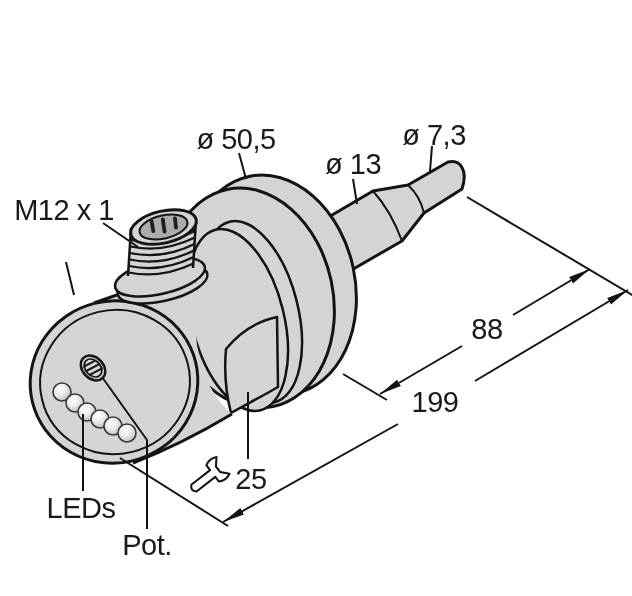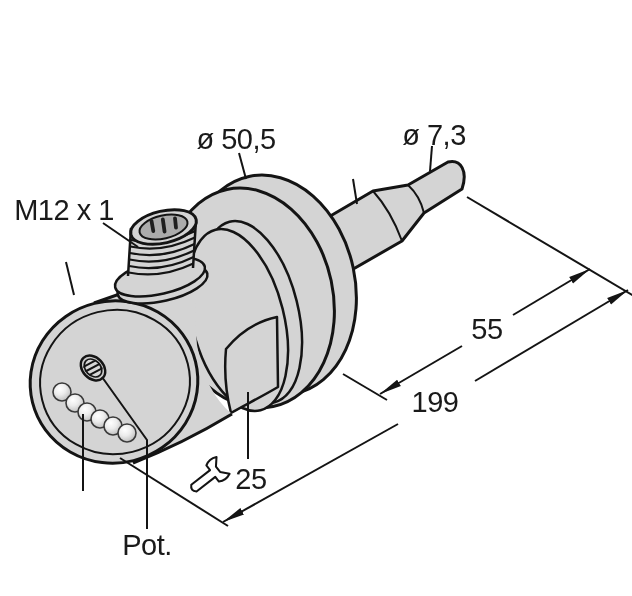--- a/index.html
+++ b/index.html
@@ -131,20 +131,22 @@
       <path d="M 223,522 L 398,424" marker-start="url(#arrStart)"></path>
       <path d="M 475,381 L 628,290" marker-end="url(#arrEnd)"></path>
     </g>
 
     <g transform="translate(212,474) rotate(-38) scale(0.85)">
       <path d="M -27,-5 L 1,-5 L 1,-12 Q 8,-16.5 16.5,-12.5 L 9,-4 L 9,4 L 16.5,12.5 Q 8,16.5 1,12 L 1,5 L -27,5 Q -32.5,0 -27,-5 Z" fill="#ffffff" stroke="#141414" stroke-width="2.4" stroke-linejoin="round"></path>
     </g>
   </svg>
 
   <div class="lbl" style="left:236px;top:139px;">ø 50,5</div>
+  <div class="lbl" style="left:353px;top:164px;">ø 13</div>
   <div class="lbl" style="left:434px;top:135px;text-align:center;">ø 7,3</div>
   <div class="lbl" style="left:64px;top:210px;text-align:right;">M12 x 1</div>
+  <div class="lbl" style="left:81px;top:508px;">LEDs</div>
   <div class="lbl" style="left:147px;top:545px;">Pot.</div>
   <div class="lbl" style="left:251px;top:479px;">25</div>
-  <div class="lbl" style="left:487px;top:329px;">55</div>
+  <div class="lbl" style="left:487px;top:329px;">88</div>
   <div class="lbl" style="left:435px;top:402px;">199</div>
 
 </div>
 
 </body></html>

